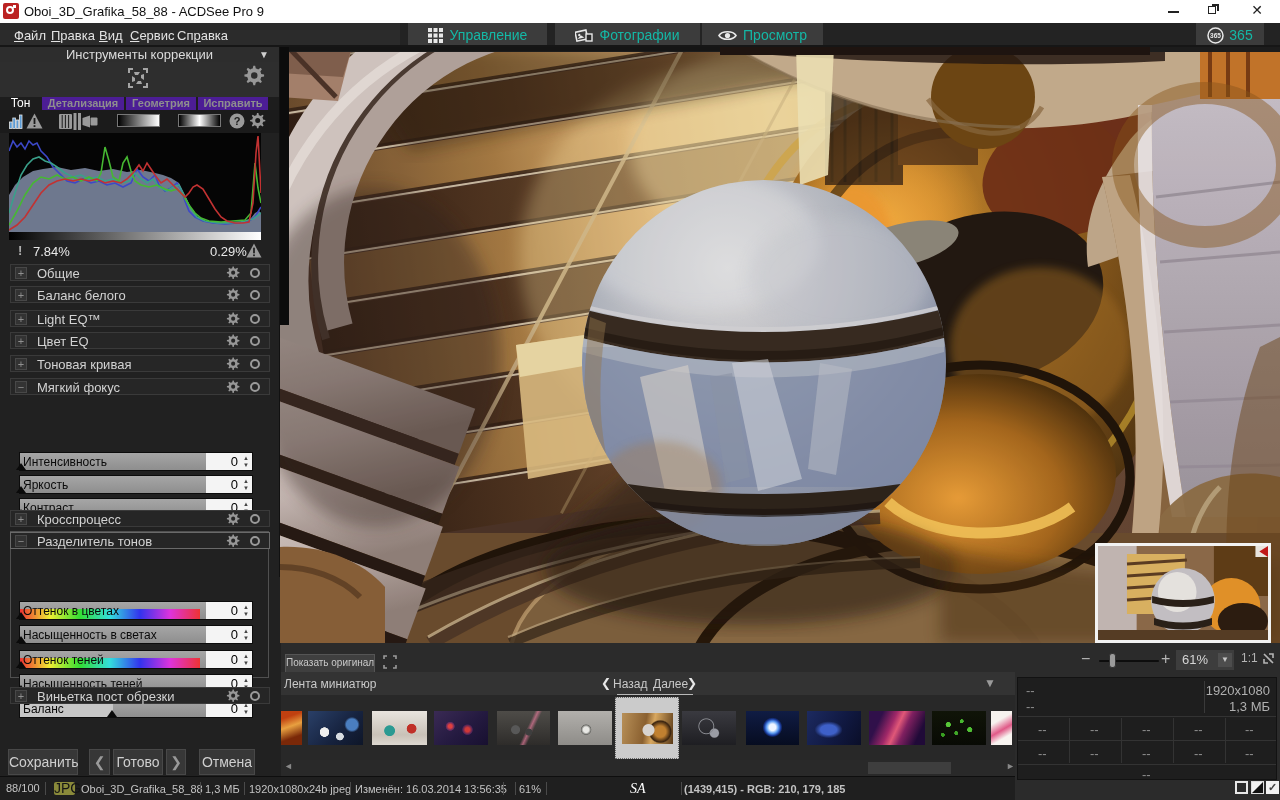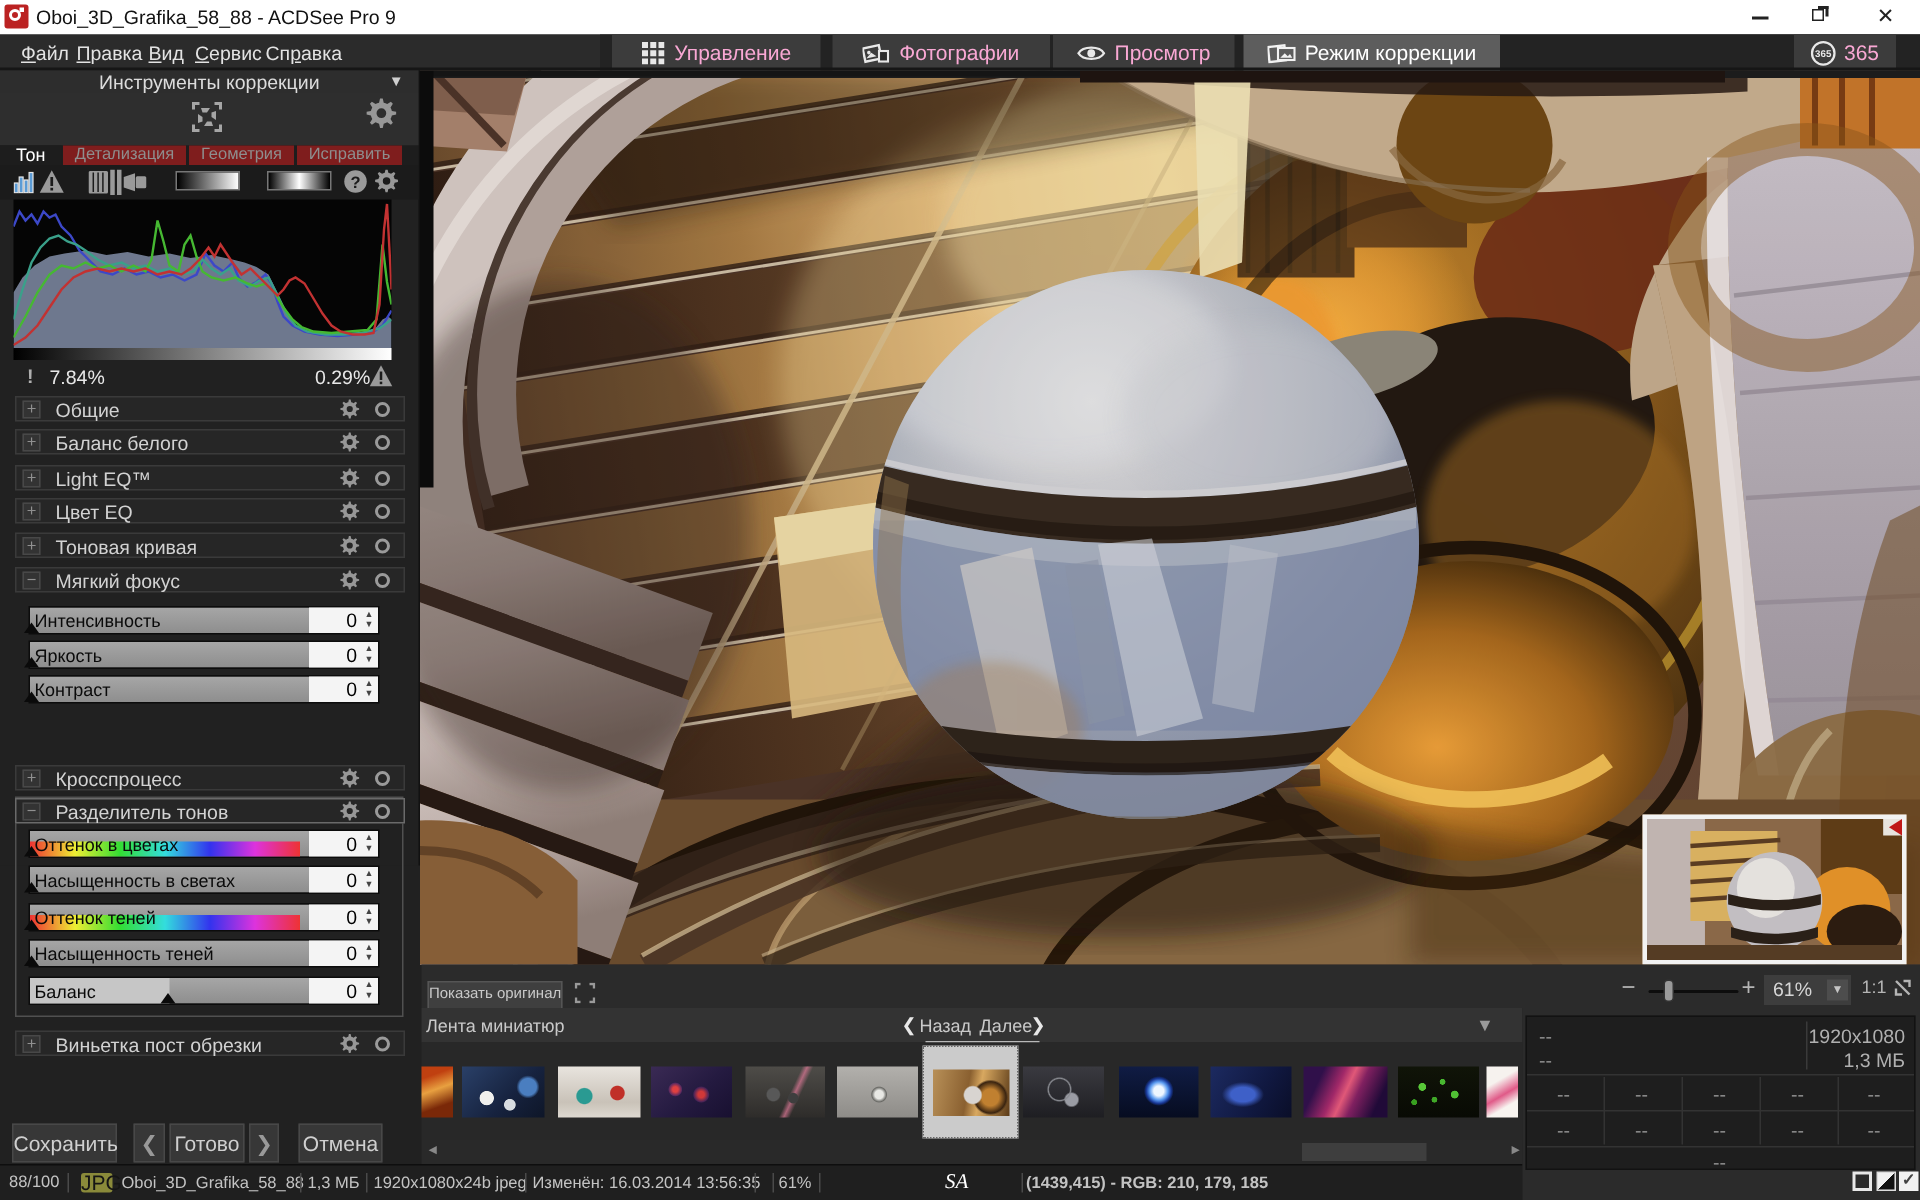--- a/index.html
+++ b/index.html
@@ -12,50 +12,50 @@
 #titlebar { left:0; top:0; width:1280px; height:23px; background:#ffffff; color:#000; }
 #appicon { left:3px; top:3px; width:16px; height:16px; background:#b22; border-radius:2px; }
 #title { left:24px; top:4px; font-size:13px; color:#111; }
 .winbtn { top:0px; width:14px; height:20px; color:#222; font-size:13px; text-align:center; line-height:20px;}
 
 
 #menubar { left:0; top:23px; width:1280px; height:24px; background:#2b2b2b; }
 #tabstrip { position:absolute; left:400px; top:0; width:880px; height:24px; background:#232323; }
 #menubar .mi { position:absolute; top:5px; font-size:13px; color:#e3e3e3; }
 #menubar .mi u { text-decoration:underline; }
-.tab { position:absolute; top:0; height:24px; background:#3c3c3c; color:#f9a8d4; font-size:14px;
+.tab { position:absolute; top:0; height:24px; background:#3c3c3c; color:#14b8a6; font-size:14px;
   display:flex; align-items:center; justify-content:center; }
 .tab.active { background:#5d5d5d; color:#fff; }
 #menuline { left:0; top:45px; width:1280px; height:2px; background:#161616; }
 
 
 #lpanel { left:0; top:47px; width:280px; height:530px; background:#212121; border-right:1px solid #111; }
 #lphead { left:0; top:0; width:279px; height:15px; background:#2d2d2d; color:#dcdcdc; font-size:13px;
   text-align:center; line-height:15px; }
 #lpicons { left:0; top:15px; width:279px; height:35px; background:#2e2e2e; }
 #lptabs { left:0; top:50px; width:279px; height:13px; background:#1d1d1d; }
 .lptab { position:absolute; top:0; height:13px; font-size:11px; text-align:center; line-height:13px;
-  background:#7f1d1d; color:#8e8e8e; }
+  background:#4c1d95; color:#8e8e8e;font-weight:bold; }
 #lptab-active { position:absolute; top:0; left:0; width:41px; height:13px; color:#fff; font-size:12px;
   text-align:center; line-height:13px; background:#1d1d1d; }
 #lpicons2 { left:0; top:63px; width:279px; height:23px; background:#1b1b1b; }
 #histo { left:9px; top:86px; width:252px; height:99px; background:#050505; }
 #histgrad { left:9px; top:185px; width:252px; height:8px; background:linear-gradient(to right,#000,#fff); }
 #histstats { left:0; top:193px; width:279px; height:24px; color:#e8e8e8; font-size:13px; }
 
 .sect { position:absolute; left:10px; width:260px; height:17px; background:#262626;
   border:1px solid #3a3a3a; color:#d2d2d2; font-size:13px; }
 .sect .pm { position:absolute; left:4px; top:2px; width:12px; height:12px; background:#333;
   border:1px solid #484848; color:#909090; font-size:11px; line-height:11px; text-align:center; }
 .sect .nm { position:absolute; left:26px; top:1px; }
 .sect .gear { position:absolute; right:29px; top:1px; color:#979797; font-size:13px; }
 .sect .circ { position:absolute; right:9px; top:3px; width:10px; height:10px; border:2px solid #9a9a9a;
   border-radius:50%; }
 
-.slider { position:absolute; left:19px; width:234px; height:19px; background:linear-gradient(to bottom,#a6a6a6,#8e8e8e); border:1px solid #0c0c0c; }
+.slider { position:absolute; left:19px; width:234px; height:19px; background:linear-gradient(to bottom,#a6a6a6,#8e8e8e); border:1px solid #0c0c0c;margin-top:48px; }
 .slider .lab { position:absolute; left:3px; top:2px; font-size:12px; color:#0a0a0a; }
 .slider .val { position:absolute; right:0; top:0; width:46px; height:17px; background:#f4f4f4;
   color:#000; font-size:13px; text-align:right; line-height:17px; padding-right:14px; }
 .slider .spin { position:absolute; right:3px; top:2px; font-size:6px; color:#444; line-height:7px; }
 .slider .tri { position:absolute; bottom:0; width:0; height:0;
   border-left:5px solid transparent; border-right:5px solid transparent; border-bottom:7px solid #0a0a0a; }
 
 .btn { position:absolute; background:#373737; border:1px solid #484848; color:#cfcfcf;
   font-size:14px; text-align:center; }
 
@@ -382,25 +382,20 @@
             <rect x="1" y="3" width="11" height="9" fill="none" stroke="#e8e8e8" stroke-width="1.6"></rect>
             <circle cx="4.5" cy="6.5" r="1.2" fill="#e8e8e8"></circle>
             <path d="M2 10 L6 7 L9 10 Z" fill="#e8e8e8"></path>
           </g>
           <rect x="11" y="6" width="6" height="7" fill="#2b2b2b" stroke="#e8e8e8" stroke-width="1.4"></rect>
         </svg>Фотографии</div>
     <div class="tab" style="left:702px; width:121px;"><svg width="19" height="13" viewBox="0 0 19 13" style="margin-right:6px;">
           <path d="M1 6.5 C4 1.5 15 1.5 18 6.5 C15 11.5 4 11.5 1 6.5 Z" fill="none" stroke="#e8e8e8" stroke-width="1.6"></path>
           <circle cx="9.5" cy="6.5" r="2.6" fill="#e8e8e8"></circle>
         </svg>Просмотр</div>
-    <div class="tab active" style="left:829px; width:171px;"><svg width="19" height="15" viewBox="0 0 19 15" style="margin-right:6px;">
-          <rect x="0.8" y="2.8" width="11" height="10" fill="none" stroke="#f2f2f2" stroke-width="1.6" transform="rotate(-6 6 8)"></rect>
-          <rect x="7" y="4" width="11" height="8" fill="#5d5d5d" stroke="#f2f2f2" stroke-width="1.4"></rect>
-          <path d="M8.5 10.5 L11.5 7.5 L13.5 9.5 L15 8 L16.5 10.5 Z" fill="#f2f2f2"></path>
-        </svg>Режим коррекции</div>
     <div class="tab" style="left:1196px; width:68px;"><svg width="17" height="17" viewBox="0 0 17 17" style="margin-right:5px;">
           <circle cx="8.5" cy="8.5" r="7.5" fill="none" stroke="#e8e8e8" stroke-width="1.5"></circle>
           <text x="8.5" y="11" text-anchor="middle" font-size="6.5" font-weight="bold" fill="#e8e8e8" font-family="Liberation Sans">365</text>
         </svg>365</div>
   </div>
   <div class="abs" id="menuline"></div>
 
   <div class="abs" id="lpanel">
     <div class="abs" id="lphead">Инструменты коррекции
       <span style="position:absolute; right:10px; top:0px; color:#cfcfcf; font-size:10px;">▼</span></div>

